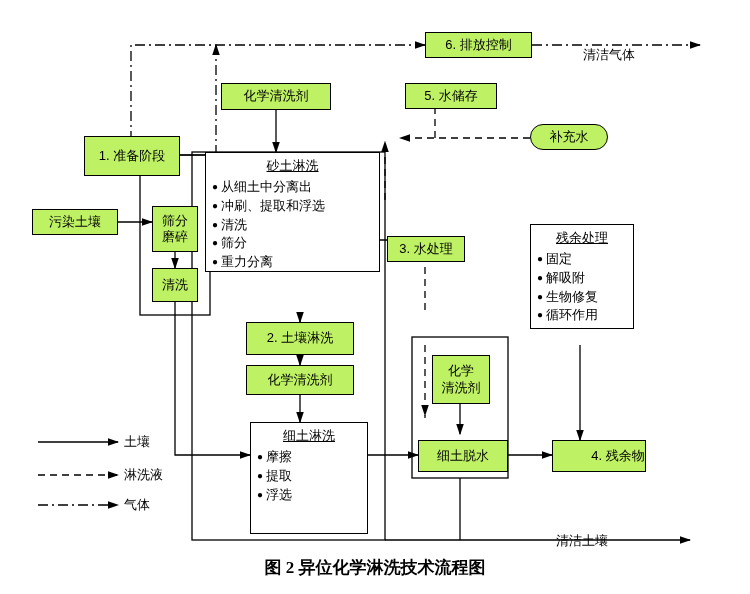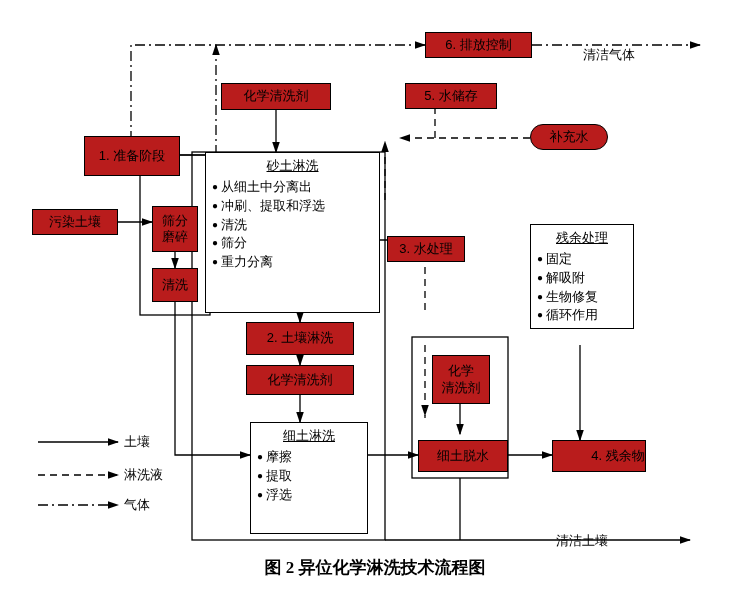--- a/index.html
+++ b/index.html
@@ -8,21 +8,21 @@
     background:#ffffff;
     font-family:"Liberation Sans","DejaVu Sans",sans-serif;
     color:#000;
     position:relative;
     overflow:hidden;
   }
   #canvas{position:absolute;left:0;top:0;width:750px;height:594px;}
   .box{
     position:absolute;
     border:1px solid #000;
-    background:#b91c1c;
+    background:#bef264;
     box-sizing:border-box;
     display:flex;
     align-items:center;
     justify-content:center;
     font-size:13px;
     line-height:1.25;
     text-align:center;
     white-space:pre-line;
   }
   .plain{
@@ -162,21 +162,21 @@
 
   <div class="box" style="left:246px;top:365px;width:108px;height:30px;">化学清洗剂</div>
 
   <div class="box" style="left:432px;top:355px;width:58px;height:49px;">化学
 清洗剂</div>
 
   <div class="box" style="left:418px;top:440px;width:90px;height:32px;">细土脱水</div>
 
   <div class="box" style="left:552px;top:440px;width:94px;height:32px;padding-left:38px;">4. 残余物</div>
 
-  <div class="listbox" style="left:205px;top:152px;width:175px;height:161px;">
+  <div class="listbox" style="left:205px;top:152px;width:175px;height:120px;">
     <div class="t">砂土淋洗</div>
     <div class="li">从细土中分离出</div>
     <div class="li">冲刷、提取和浮选</div>
     <div class="li">清洗</div>
     <div class="li">筛分</div>
     <div class="li">重力分离</div>
   </div>
 
   <div class="listbox" style="left:250px;top:422px;width:118px;height:112px;">
     <div class="t">细土淋洗</div>

